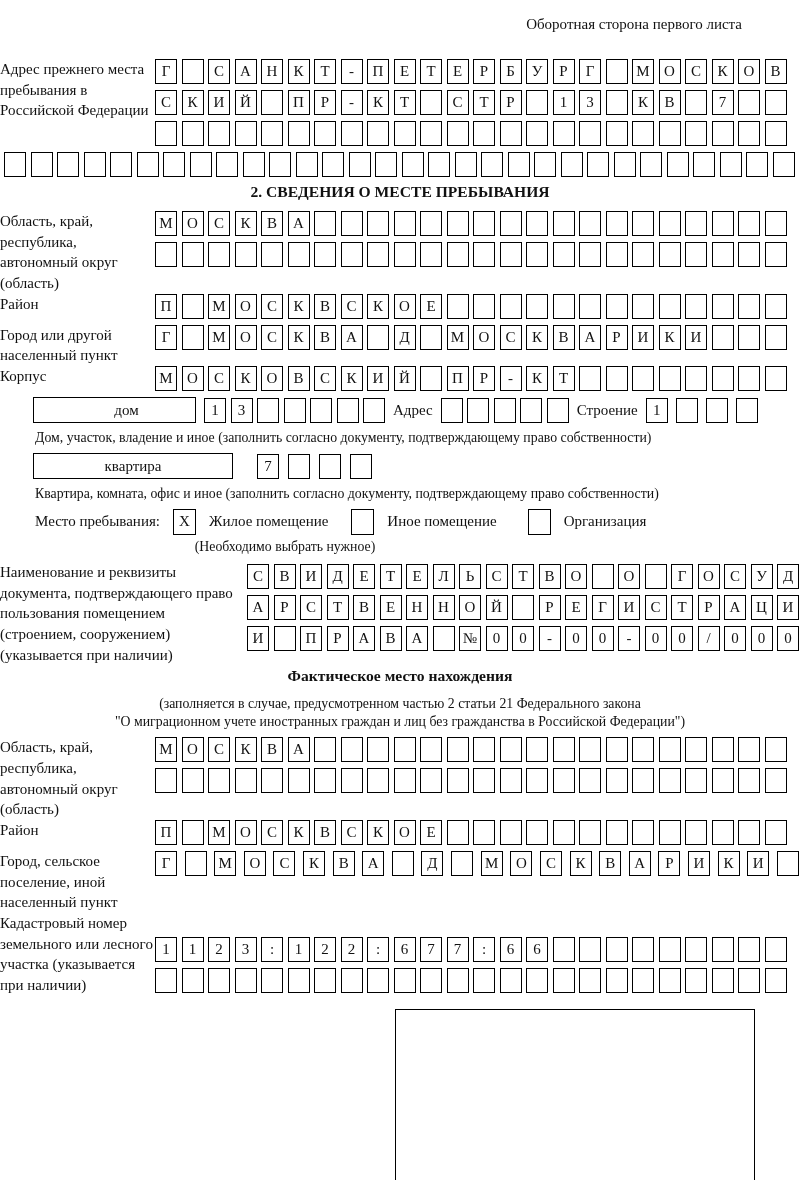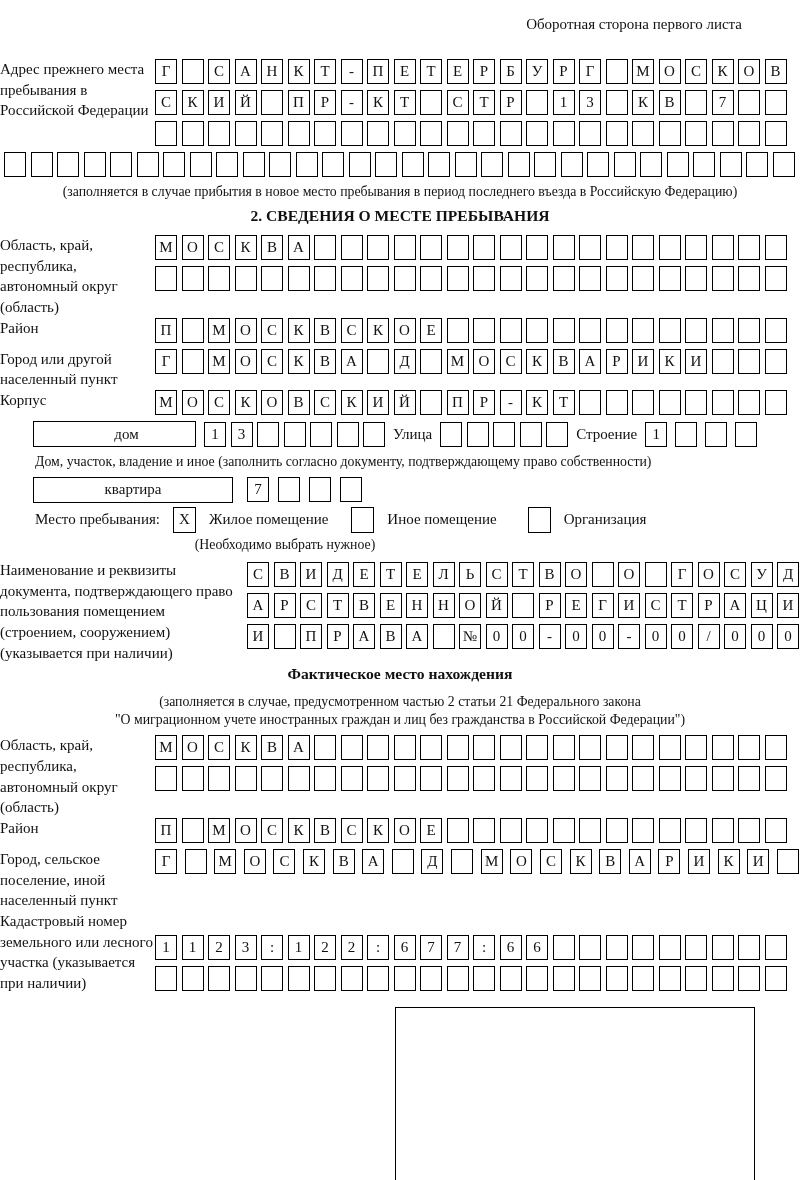--- a/index.html
+++ b/index.html
@@ -144,21 +144,20 @@
       <span class="cbox"></span>
       <span class="cbox"></span>
       <span class="cbox"></span>
       <span class="cbox"></span>
       <span class="cbox"></span>
       <span class="cbox"></span>
       <span class="cbox"></span>
       <span class="cbox"></span>
       <span class="cbox"></span>
     </div>
-  <div class="caption center">(заполняется в случае прибытия в новое место пребывания в период последнего въезда в Российскую Федерацию)</div>
 
   <div class="htitle mt6">2. СВЕДЕНИЯ О МЕСТЕ ПРЕБЫВАНИЯ</div>
 
   <div class="frow mt10">
     <div class="lblcol w155">Область, край, республика, автономный округ (область)</div>
     <div class="rows">
       <div class="boxrow">
           <span class="cbox">М</span>
           <span class="cbox">О</span>
           <span class="cbox">С</span>
@@ -313,47 +312,48 @@
     <div class="bigbox" style="width:163px;padding-left:24px;">дом</div>
     <div class="boxrow" style="margin-bottom:0;">
         <span class="cbox">1</span>
         <span class="cbox">3</span>
         <span class="cbox"></span>
         <span class="cbox"></span>
         <span class="cbox"></span>
         <span class="cbox"></span>
         <span class="cbox"></span>
       </div>
-    <span class="inlbl">Улица</span>
+    <span class="inlbl">Адрес</span>
     <div class="boxrow" style="margin-bottom:0;">
         <span class="cbox"></span>
         <span class="cbox"></span>
         <span class="cbox"></span>
         <span class="cbox"></span>
         <span class="cbox"></span>
       </div>
     <span class="inlbl">Строение</span>
     <div class="boxrow" style="margin-bottom:0;gap:8px;">
         <span class="cbox">1</span>
         <span class="cbox"></span>
         <span class="cbox"></span>
         <span class="cbox"></span>
       </div>
   </div>
   <div class="caption cap35 mt6">Дом, участок, владение и иное (заполнить согласно документу, подтверждающему право собственности)</div>
 
-  <div class="inlrow" style="margin-left:33px;gap:14px;">
+  <div class="inlrow" style="margin-left:33px;gap:24px;">
     <div class="bigbox" style="width:200px;">квартира</div>
     <div class="boxrow" style="margin-bottom:0;gap:9px;">
         <span class="cbox">7</span>
         <span class="cbox"></span>
         <span class="cbox"></span>
         <span class="cbox"></span>
       </div>
   </div>
+  <div class="caption cap35 mt6">Квартира, комната, офис и иное (заполнить согласно документу, подтверждающему право собственности)</div>
 
   <div class="inlrow" style="margin-left:35px;gap:13px;margin-top:4px;">
     <span class="inlbl">Место пребывания:</span>
     <span class="chk">X</span>
     <span class="inlbl">Жилое помещение</span>
     <span class="chk" style="margin-left:10px;"></span>
     <span class="inlbl">Иное помещение</span>
     <span class="chk" style="margin-left:18px;"></span>
     <span class="inlbl">Организация</span>
   </div>

